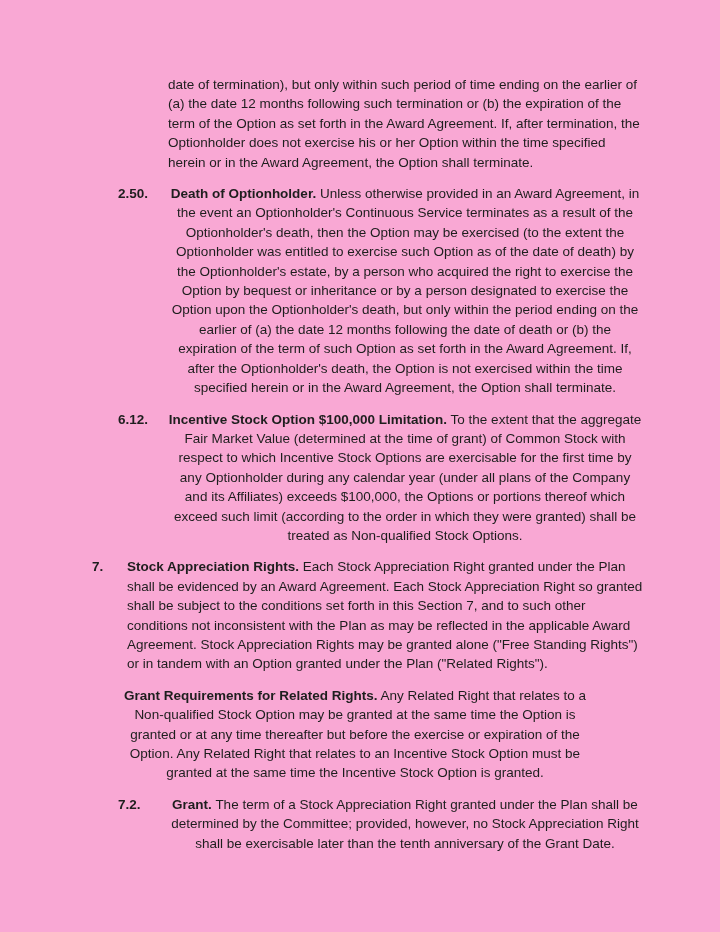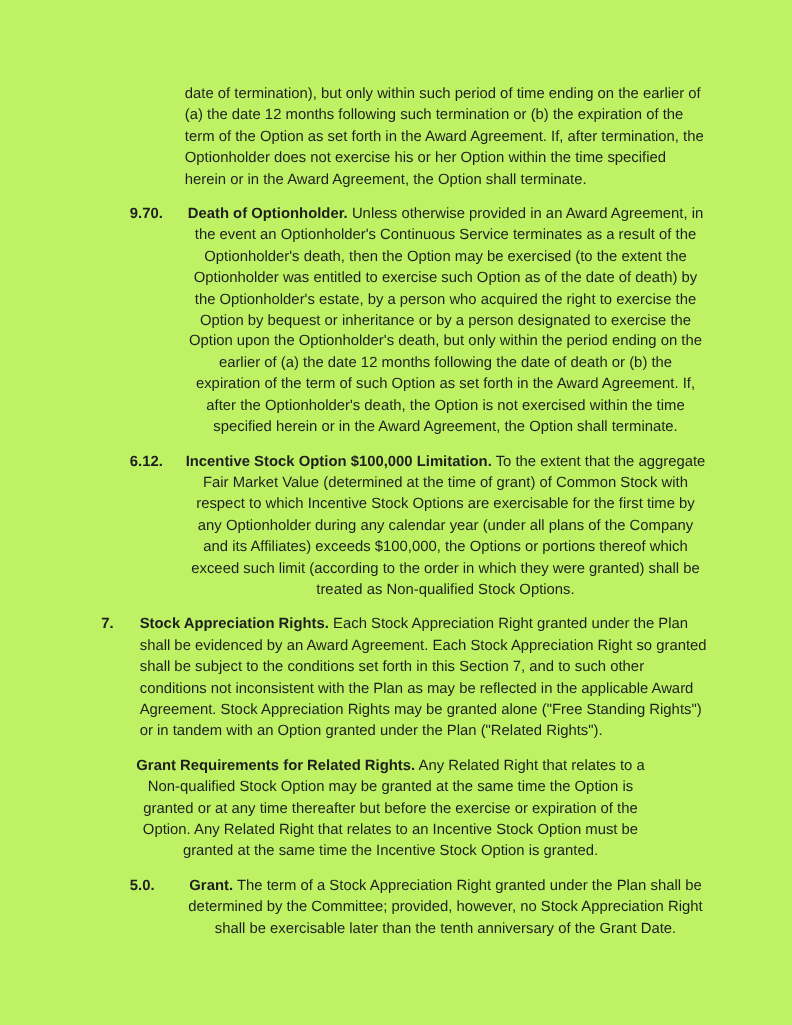--- a/index.html
+++ b/index.html
@@ -14,21 +14,21 @@
     font-family: "Liberation Sans", sans-serif;
     font-size: 13.5px;
     line-height: 19.4px;
     color: #1e1e1e;
   }
   .page {
     box-sizing: border-box;
     width: 720px;
     height: 932px;
     padding-top: 75px;
-    background: #bef264;
+    background: #f9a8d4;
   }
   .para {
     margin: 0 0 12px 168px;
     width: 474px;
   }
   .section {
     display: flex;
     margin-bottom: 12px;
   }
   .section .num {
@@ -59,36 +59,36 @@
   }
 </style>
 </head>
 <body>
 
 <div class="page">
 
   <p class="para">date of termination), but only within such period of time ending on the earlier of (a) the date 12 months following such termination or (b) the expiration of the term of the Option as set forth in the Award Agreement. If, after termination, the Optionholder does not exercise his or her Option within the time specified herein or in the Award Agreement, the Option shall terminate.</p>
 
   <div class="section lvl2">
-    <span class="num">9.70.</span>
+    <span class="num">2.50.</span>
     <div class="text"><span class="heading">Death of Optionholder.</span> <span>Unless otherwise provided in an Award Agreement, in the event an Optionholder's Continuous Service terminates as a result of the Optionholder's death, then the Option may be exercised (to the extent the Optionholder was entitled to exercise such Option as of the date of death) by the Optionholder's estate, by a person who acquired the right to exercise the Option by bequest or inheritance or by a person designated to exercise the Option upon the Optionholder's death, but only within the period ending on the earlier of (a) the date 12 months following the date of death or (b) the expiration of the term of such Option as set forth in the Award Agreement. If, after the Optionholder's death, the Option is not exercised within the time specified herein or in the Award Agreement, the Option shall terminate.</span></div>
   </div>
 
   <div class="section lvl2">
     <span class="num">6.12.</span>
     <div class="text"><span class="heading">Incentive Stock Option $100,000 Limitation.</span> <span>To the extent that the aggregate Fair Market Value (determined at the time of grant) of Common Stock with respect to which Incentive Stock Options are exercisable for the first time by any Optionholder during any calendar year (under all plans of the Company and its Affiliates) exceeds $100,000, the Options or portions thereof which exceed such limit (according to the order in which they were granted) shall be treated as Non-qualified Stock Options.</span></div>
   </div>
 
   <div class="section lvl1">
     <span class="num">7.</span>
     <div class="text"><span class="heading">Stock Appreciation Rights.</span> <span>Each Stock Appreciation Right granted under the Plan shall be evidenced by an Award Agreement. Each Stock Appreciation Right so granted shall be subject to the conditions set forth in this Section 7, and to such other conditions not inconsistent with the Plan as may be reflected in the applicable Award Agreement. Stock Appreciation Rights may be granted alone ("Free Standing Rights") or in tandem with an Option granted under the Plan ("Related Rights").</span></div>
   </div>
 
   <div class="section lvl2">
     <div class="text"><span class="heading">Grant Requirements for Related Rights.</span> <span>Any Related Right that relates to a Non-qualified Stock Option may be granted at the same time the Option is granted or at any time thereafter but before the exercise or expiration of the Option. Any Related Right that relates to an Incentive Stock Option must be granted at the same time the Incentive Stock Option is granted.</span></div>
   </div>
 
   <div class="section lvl2">
-    <span class="num">5.0.</span>
+    <span class="num">7.2.</span>
     <div class="text"><span class="heading">Grant.</span> <span>The term of a Stock Appreciation Right granted under the Plan shall be determined by the Committee; provided, however, no Stock Appreciation Right shall be exercisable later than the tenth anniversary of the Grant Date.</span></div>
   </div>
 
 </div>
 
 </body></html>

